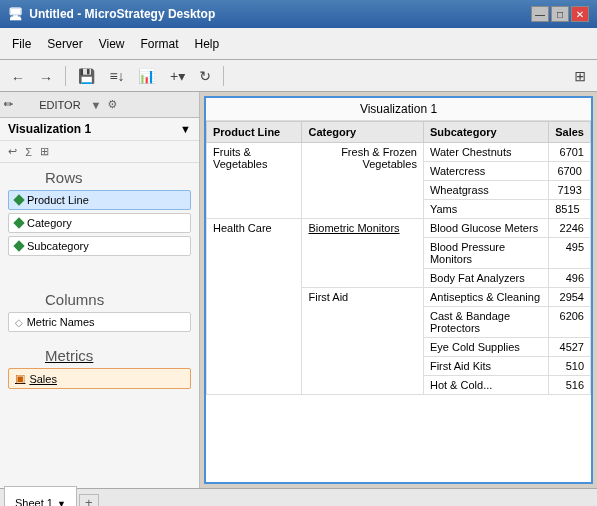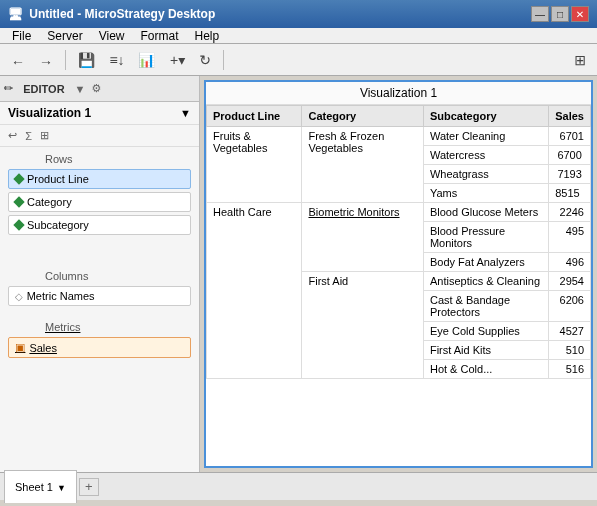--- a/index.html
+++ b/index.html
@@ -25,21 +25,21 @@
       font-size: 10px;
       cursor: pointer;
       display: flex; align-items: center; justify-content: center;
     }
     .title-btn.close { background: #d44; color: white; }
 
     
     .menu-bar {
       background: #f0f0f0;
       border-bottom: 1px solid #aaa;
-      height: 16px;
+      height: 32px;
       display: flex;
       align-items: center;
       padding: 0 4px;
     }
     .menu-item {
       padding: 2px 8px;
       font-size: 12px;
       cursor: pointer;
     }
 
@@ -82,39 +82,40 @@
       display: flex;
       align-items: center;
       background: #e8e8e8;
       border-bottom: 1px solid #bbb;
       height: 26px;
       padding: 0 4px;
       gap: 6px;
     }
     .editor-tab {
       font-size: 11px;
-      font-weight: bold;
+      font-weight: normal;
       color: #333;
       padding: 2px 4px;
       cursor: pointer;
+      margin-left: 16px;
     }
     .editor-icon { font-size: 11px; color: #666; cursor: pointer; }
 
     .viz-header {
       display: flex;
       align-items: center;
       justify-content: space-between;
       padding: 4px 8px;
       border-bottom: 1px solid #ddd;
     }
     .viz-title { font-size: 12px; font-weight: bold; }
     .viz-action-btn { background: none; border: none; cursor: pointer; font-size: 11px; color: #666; }
 
     .panel-section { padding: 6px 8px; }
-    .section-label { font-size: 11px; color: #555; margin-bottom: 4px; padding-left: 37px; }
+    .section-label { font-size: 15px; color: #555; margin-bottom: 4px; padding-left: 37px; }
 
     .pill-item {
       background: #fff;
       border: 1px solid #ccc;
       border-radius: 2px;
       padding: 3px 6px;
       margin-bottom: 3px;
       font-size: 11px;
       display: flex;
       align-items: center;
@@ -321,22 +322,22 @@
           <tr>
             <th>Product Line</th>
             <th>Category</th>
             <th>Subcategory</th>
             <th>Sales</th>
           </tr>
         </thead>
         <tbody id="table-body">
         <tr>
               <td rowspan="4" style="vertical-align: top; font-weight: normal;">Fruits &amp; Vegetables</td>
-              <td rowspan="4" style="vertical-align: top;">Fresh &amp; Frozen Vegetables</td>
-              <td>Water Cleaning</td>
+              <td rowspan="4" style="vertical-align: top; text-align: right;">Fresh &amp; Frozen Vegetables</td>
+              <td>Water Chestnuts</td>
               <td style="text-align: right;">6701</td>
             </tr>
             <tr>
               <td>Watercress</td>
               <td style="text-align: center;">6700</td>
             </tr>
             <tr>
               <td>Wheatgrass</td>
               <td style="text-align: center;">7193</td>
             </tr>

